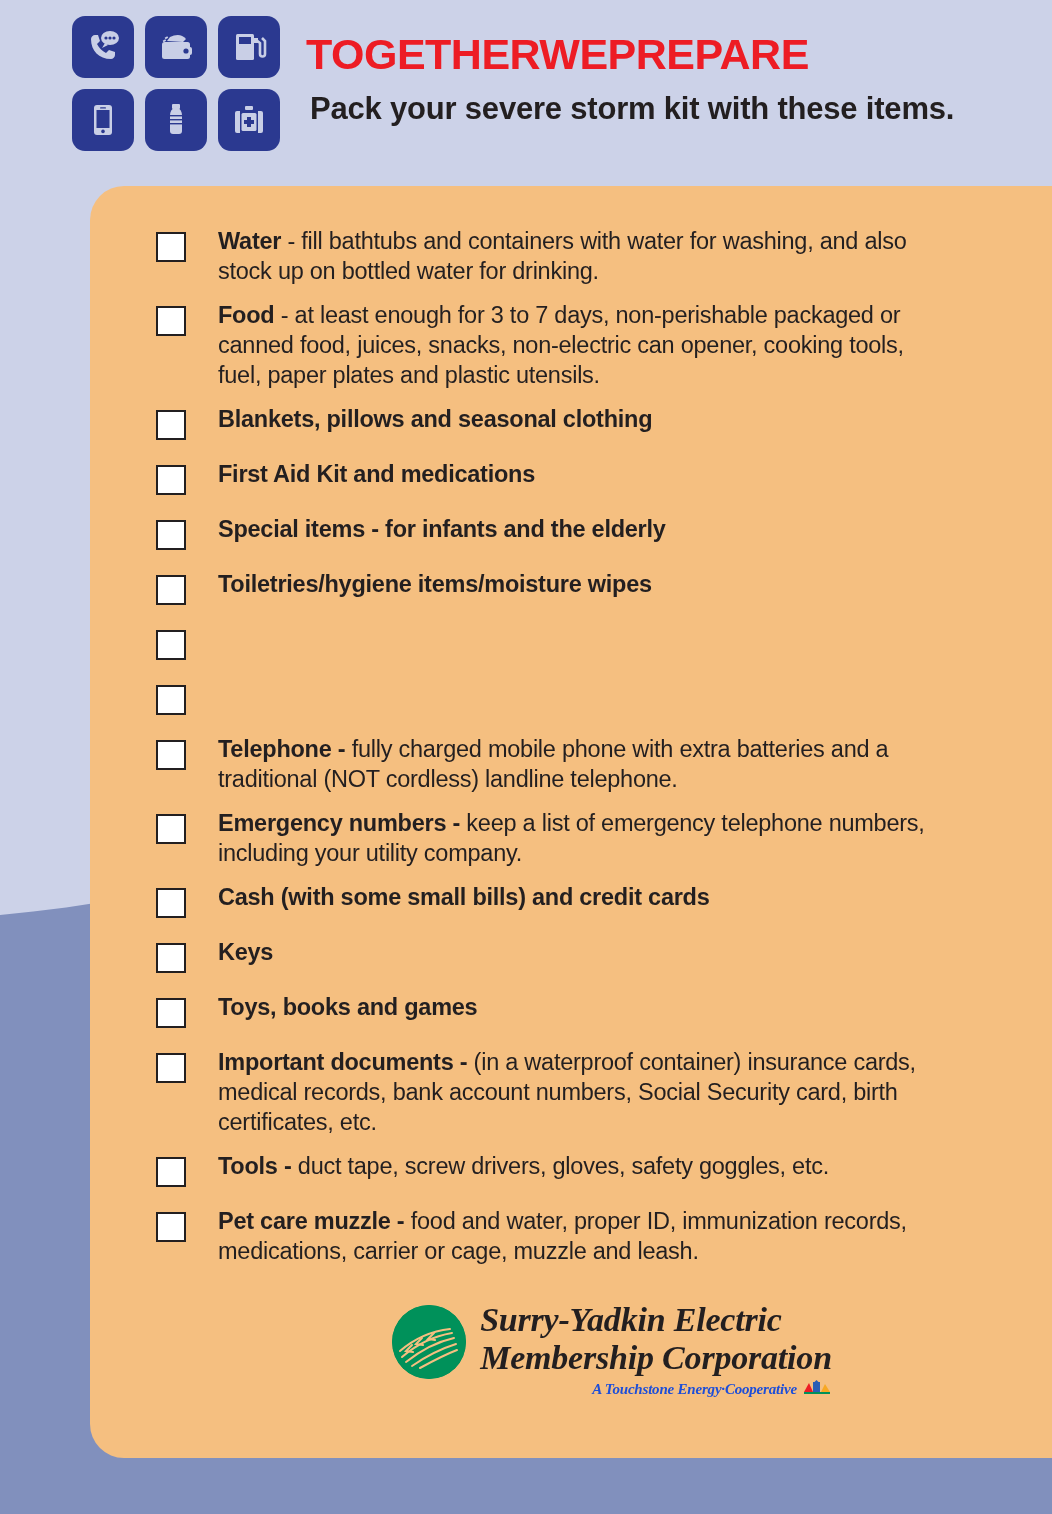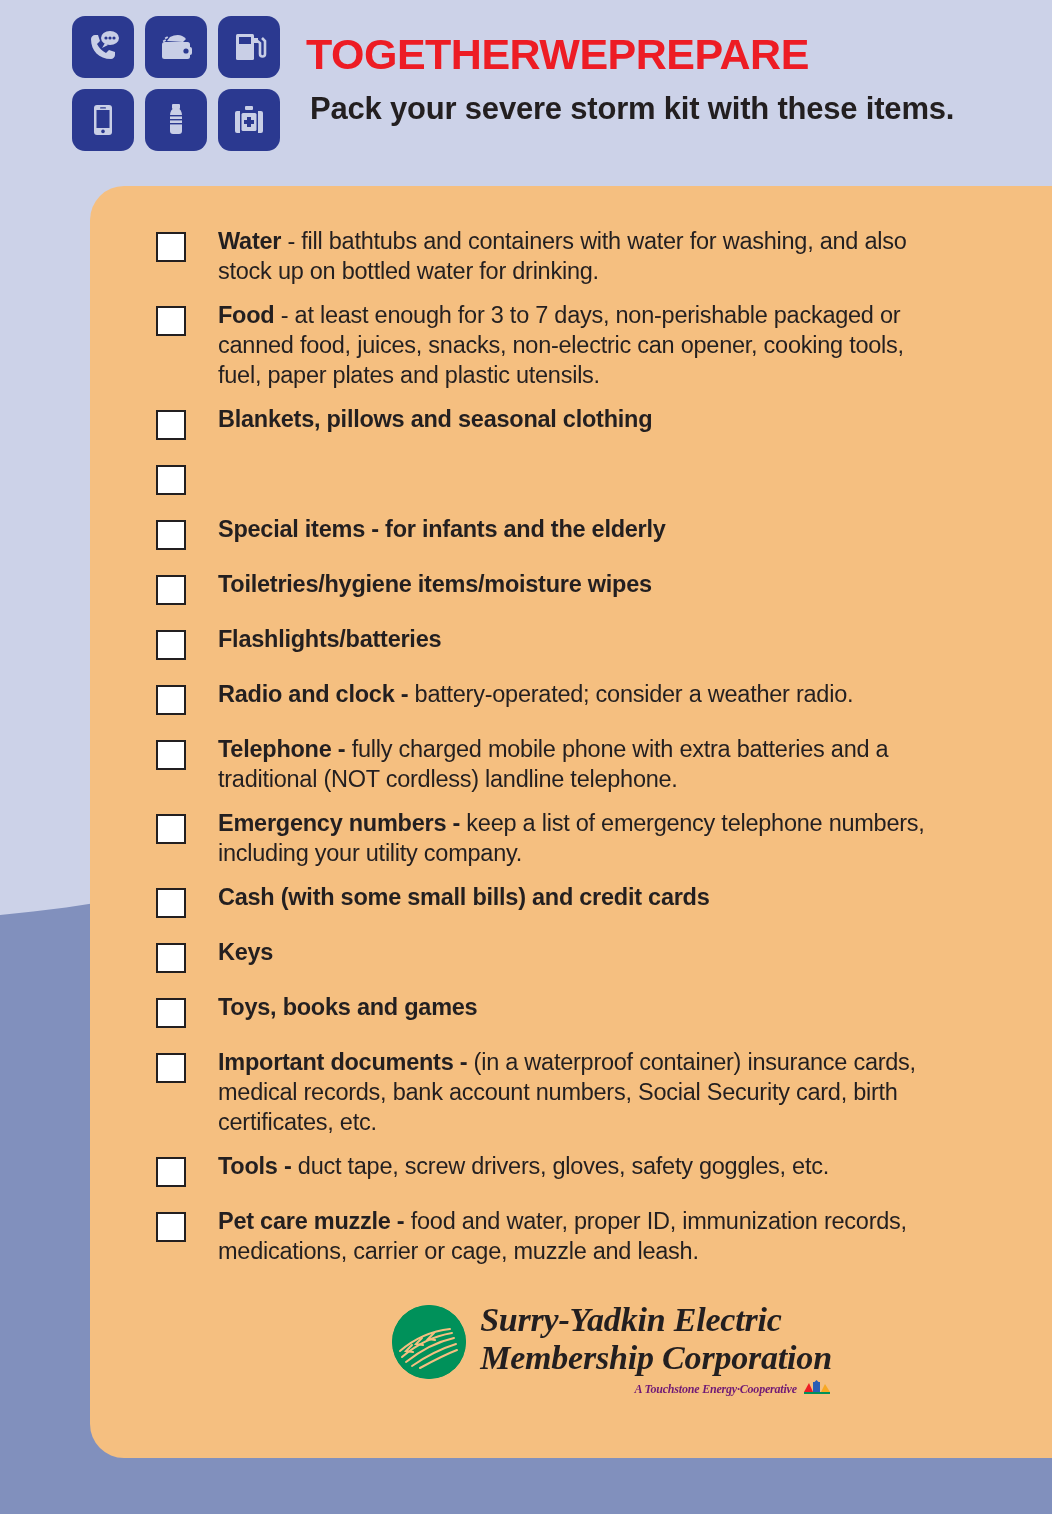--- a/index.html
+++ b/index.html
@@ -131,22 +131,22 @@
     letter-spacing:-0.2px;
     white-space:nowrap;
   }
   .logo-tag-row{
     display:flex;align-items:center;justify-content:flex-end;
     margin-top:2px;
   }
   .logo-tagline{
     font-family:"Liberation Serif",serif;
     font-weight:bold;
-    font-size:12px;
-    color:#701a75;
+    font-size:15px;
+    color:#1d4ed8;
     letter-spacing:-0.2px;
     white-space:nowrap;
   }
   .touchstone-mark{margin-left:5px;display:block;}
 </style>
 </head>
 <body>
 
 <div class="bg-layer">
   <svg viewBox="0 0 1052 1514" xmlns="http://www.w3.org/2000/svg">
@@ -259,44 +259,43 @@
       <div class="item compact">
         <div class="cbwrap">
           <span class="checkbox"></span>
         </div>
         <div class="text"><b>Blankets, pillows and seasonal clothing</b></div>
       </div>
       <div class="item compact">
         <div class="cbwrap">
           <span class="checkbox"></span>
         </div>
+        <div class="text"><b>First Aid Kit and medications</b></div>
       </div>
       <div class="item compact">
         <div class="cbwrap">
           <span class="checkbox"></span>
         </div>
         <div class="text"><b>Special items - for infants and the elderly</b></div>
       </div>
       <div class="item compact">
         <div class="cbwrap">
           <span class="checkbox"></span>
         </div>
         <div class="text"><b>Toiletries/hygiene items/moisture wipes</b></div>
       </div>
       <div class="item compact">
         <div class="cbwrap">
           <span class="checkbox"></span>
         </div>
-        <div class="text"><b>Flashlights/batteries</b></div>
-      </div>
-      <div class="item compact">
-        <div class="cbwrap">
-          <span class="checkbox"></span>
-        </div>
-        <div class="text"><b>Radio and clock -</b><span> battery-operated; consider a weather radio.</span></div>
+      </div>
+      <div class="item compact">
+        <div class="cbwrap">
+          <span class="checkbox"></span>
+        </div>
       </div>
       <div class="item multi">
         <div class="cbwrap">
           <span class="checkbox"></span>
         </div>
         <div class="text"><b>Telephone -</b><span> fully charged mobile phone with extra batteries and a traditional (NOT cordless) landline telephone.</span></div>
       </div>
       <div class="item multi">
         <div class="cbwrap">
           <span class="checkbox"></span>

